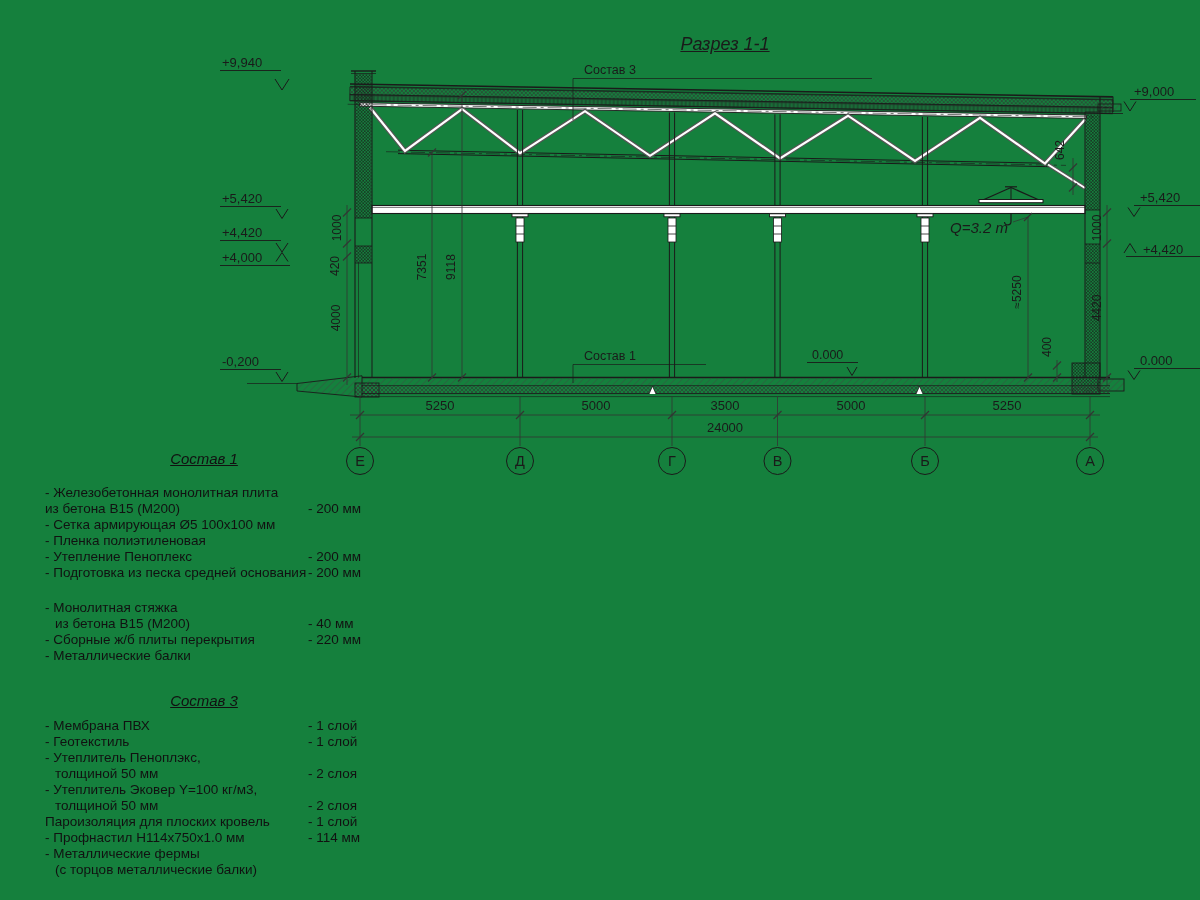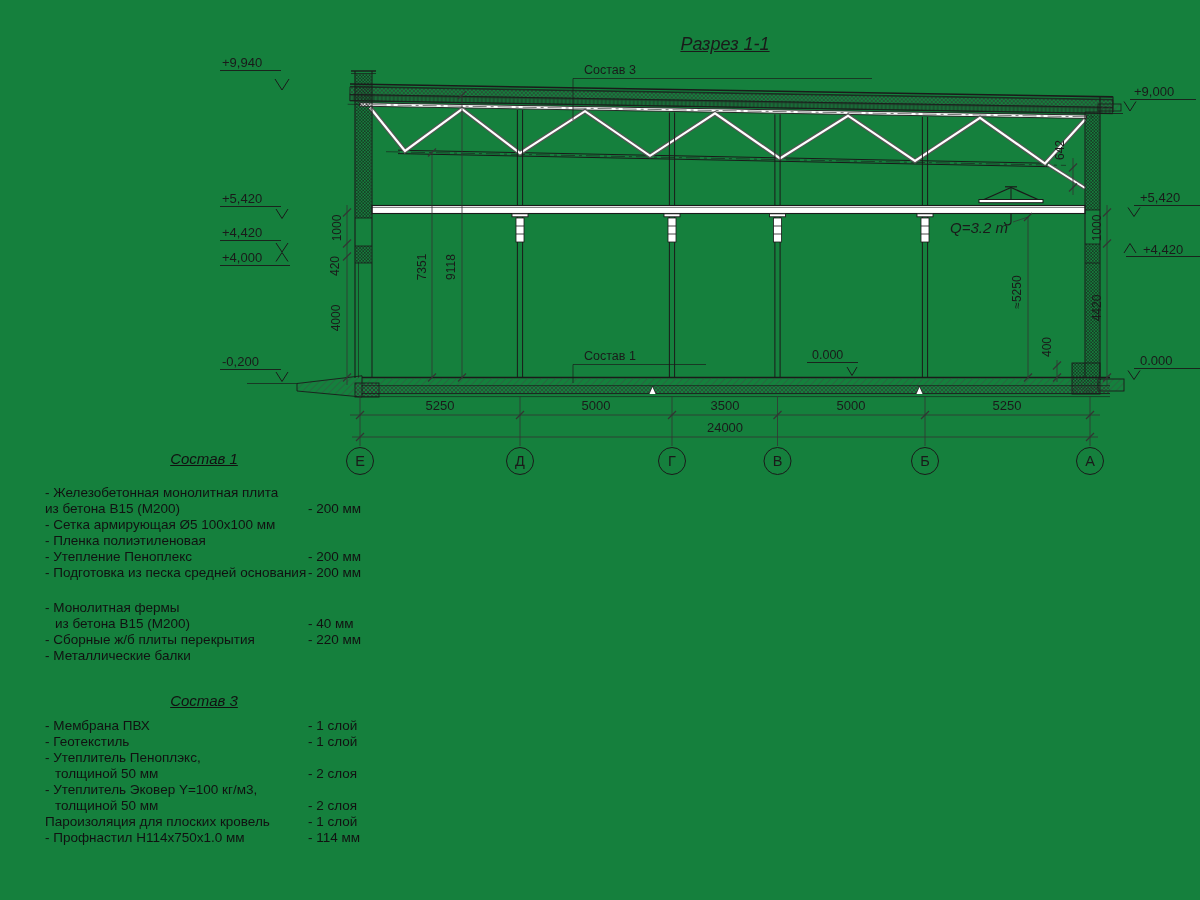--- a/index.html
+++ b/index.html
@@ -298,21 +298,21 @@
       <span class="mval">- 200 мм</span>
     </div>
     <div class="mrow">
       <span>- Подготовка из песка средней  основания</span>
       <span class="mval">- 200 мм</span>
     </div>
   </div>
 
   <div class="lists" id="list2">
     <div class="mrow">
-      <span>- Монолитная фермы</span><br>
+      <span>- Монолитная стяжка</span><br>
       <span class="ind">из бетона В15 (М200)</span>
       <span class="mval">- 40 мм</span>
     </div>
     <div class="mrow">
       <span>- Сборные ж/б плиты перекрытия</span>
       <span class="mval">- 220 мм</span>
     </div>
     <div class="mrow"><span>- Металлические балки</span></div>
   </div>
 
@@ -337,15 +337,19 @@
       <span class="mval">- 2 слоя</span>
     </div>
     <div class="mrow">
       <span>Пароизоляция для плоских кровель</span>
       <span class="mval">- 1 слой</span>
     </div>
     <div class="mrow">
       <span>- Профнастил Н114х750х1.0 мм</span>
       <span class="mval">- 114 мм</span>
     </div>
+    <div class="mrow">
+      <span>- Металлические фермы</span><br>
+      <span class="ind">(с торцов металлические балки)</span>
+    </div>
   </div>
 
 </div>
 
 </body></html>

